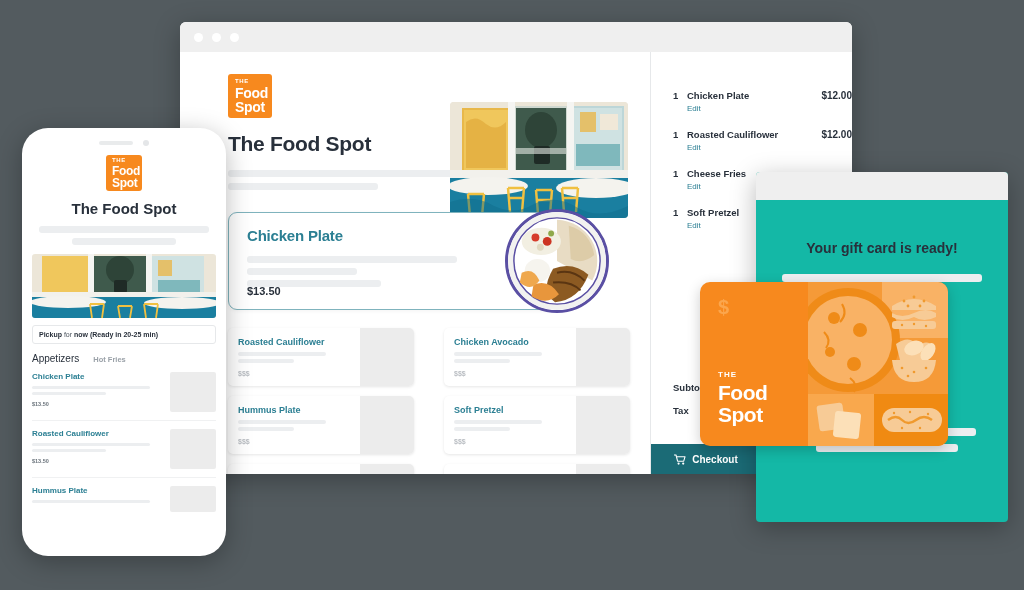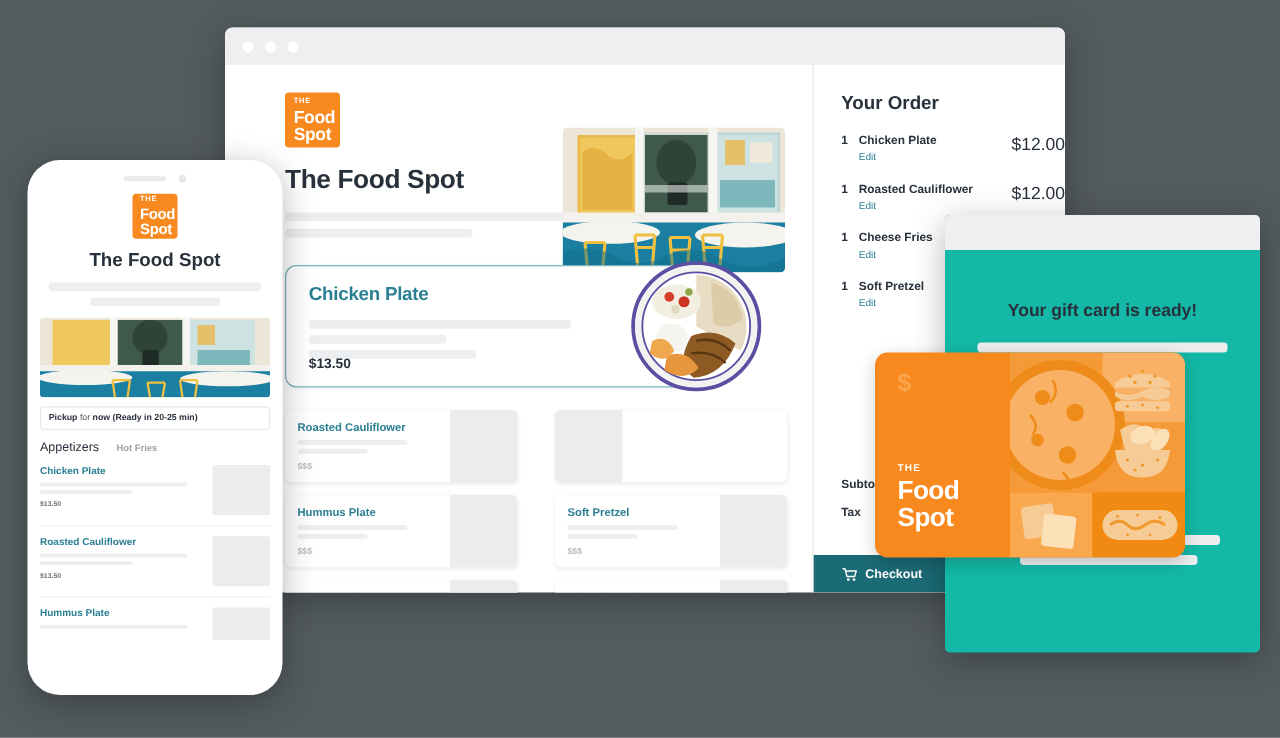--- a/index.html
+++ b/index.html
@@ -71,21 +71,21 @@
   .mcard-name { color: #2b7f93; font-size: 9px; font-weight: bold; }
   .mcard-price { color: #b9bdc2; font-size: 7px; font-weight: bold; margin-top: 7px; }
   .mcard-img { width: 54px; background: #ececec; }
 
   
   .order-title { font-size: 15px; font-weight: bold; color: #28303b; }
   .orow { display: flex; margin-top: 16px; font-size: 9.5px; }
   .oqty { width: 14px; font-weight: bold; color: #28303b; }
   .oname { flex: 1; color: #28303b; font-weight: bold; }
   .oedit { color: #2b7f93; font-size: 8px; margin-top: 3px; }
-  .oprice { color: #28303b; font-weight: normal; font-size: 14px; }
+  .oprice { color: #28303b; font-weight: bold; font-size: 10px; }
   .totals { position: absolute; left: 22px; bottom: 58px; width: 170px; }
   .trow { display: flex; justify-content: space-between; font-size: 9.5px; font-weight: bold; color: #28303b; margin-top: 12px; }
   .checkout {
     position: absolute; left: 0; bottom: 0; width: 110px; height: 30px;
     background: #1b6b76; color: #fff; font-size: 10px; font-weight: bold;
     display: flex; align-items: center; justify-content: center; gap: 6px;
     border: none; cursor: pointer;
   }
 
   
@@ -232,20 +232,26 @@
           <div class="mcard">
             <div class="mcard-l">
               <div class="mcard-name">Roasted Cauliflower</div>
               <div class="skel" style="width:88px;height:4px;margin-top:5px;"></div>
               <div class="skel" style="width:56px;height:4px;margin-top:3px;"></div>
               <div class="mcard-price">$$$</div>
             </div>
             <div class="mcard-img"></div>
           </div>
           <div class="mcard">
+            <div class="mcard-l">
+              <div class="mcard-name">Chicken Avocado</div>
+              <div class="skel" style="width:88px;height:4px;margin-top:5px;"></div>
+              <div class="skel" style="width:56px;height:4px;margin-top:3px;"></div>
+              <div class="mcard-price">$$$</div>
+            </div>
             <div class="mcard-img"></div>
           </div>
           <div class="mcard">
             <div class="mcard-l">
               <div class="mcard-name">Hummus Plate</div>
               <div class="skel" style="width:88px;height:4px;margin-top:5px;"></div>
               <div class="skel" style="width:56px;height:4px;margin-top:3px;"></div>
               <div class="mcard-price">$$$</div>
             </div>
             <div class="mcard-img"></div>
@@ -270,21 +276,20 @@
             <div class="mcard-l">
               <div class="mcard-name">Clam Chowder</div>
 
             </div>
             <div class="mcard-img"></div>
           </div>
         </div>
       </div>
 
       <div class="order-col">
-        <div class="order-title">Your Order</div>
 
         <div class="orow">
           <div class="oqty">1</div>
           <div style="flex:1">
             <div class="oname">Chicken Plate</div>
             <div class="oedit">Edit</div>
           </div>
           <div class="oprice">$12.00</div>
         </div>
 

